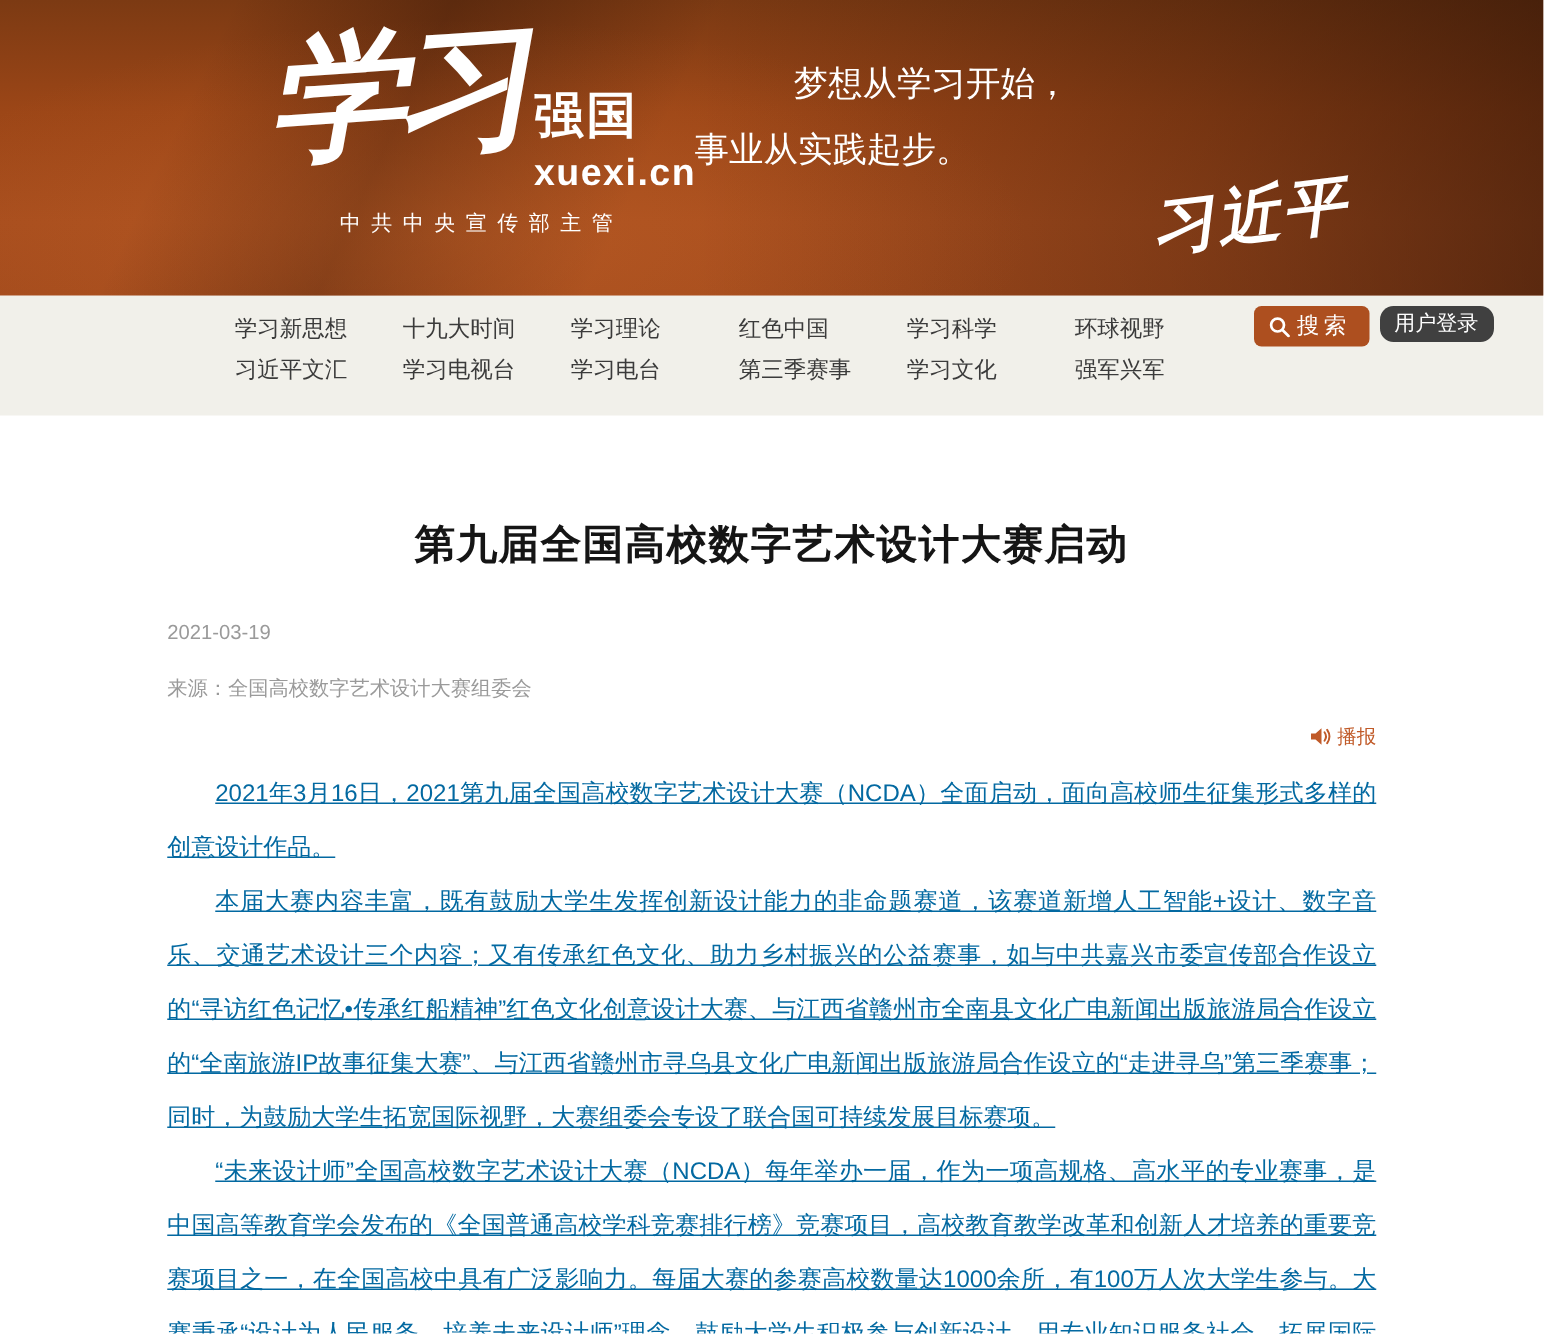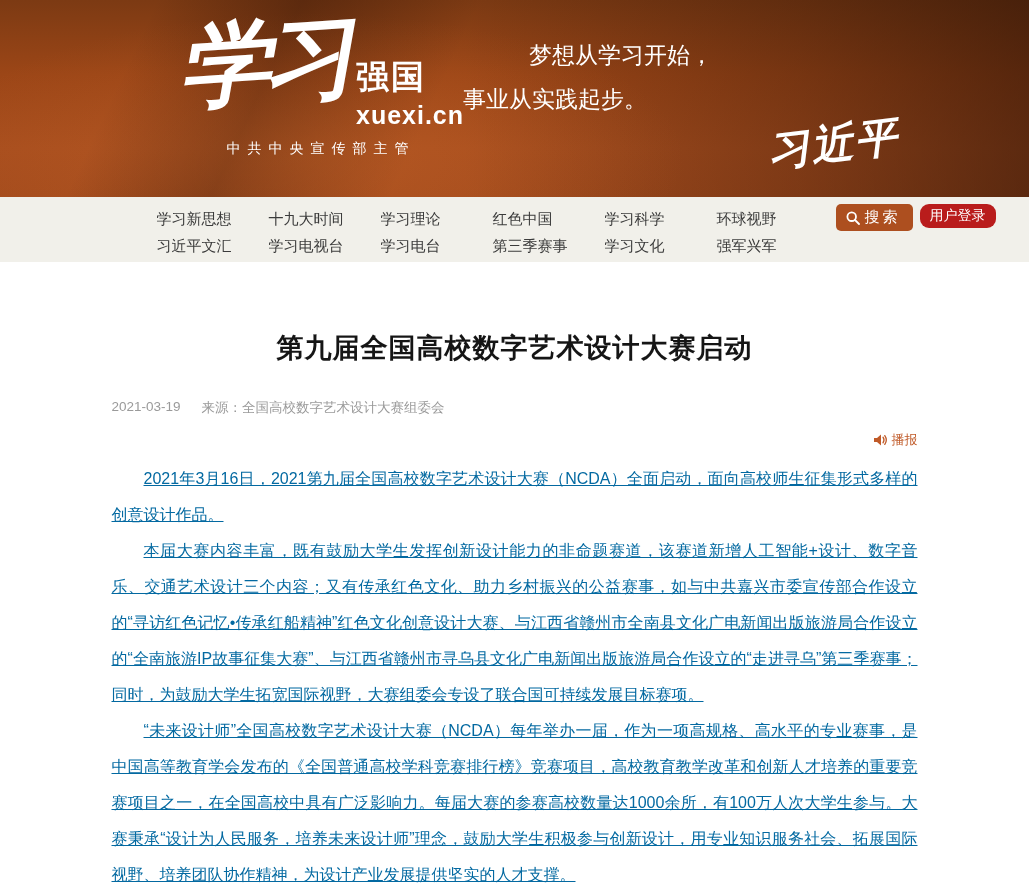--- a/index.html
+++ b/index.html
@@ -38,48 +38,48 @@
   .slogan-wrap { position: absolute; right: 120px; top: 34px; text-align: left; width: 380px; }
   .slogan-line { font-family: "Liberation Serif", serif; font-weight: 400; font-size: 23px; line-height: 44px; white-space: nowrap; }
   .slogan-line.l2 { margin-left: -66px; }
   .signature {
     font-family: "Liberation Serif", serif; font-style: italic; font-weight: 700;
     font-size: 42px; transform: rotate(-7deg);
     position: absolute; right: 10px; top: 82px; white-space: nowrap; letter-spacing: 2px;
   }
 
   
-  .nav-bar { width: 100%; height: 65px; background: #f1f0ea; }
+  .nav-bar { width: 100%; height: 80px; background: #f1f0ea; }
   .nav-inner { width: 806px; margin: 0 auto; padding: 9px 0 0 45px; position: relative; }
   .nav-row { display: flex; height: 27px; align-items: center; }
   .nav-item {
     width: 112px; font-size: 15px; color: #3b3b3b; cursor: pointer;
     white-space: nowrap; text-decoration: none;
   }
   .nav-buttons { position: absolute; right: -78px; top: 7px; display: flex; gap: 7px; align-items: flex-start; }
   .btn-search {
     display: flex; align-items: center; gap: 5px;
     background: #ad4f1f; color: #fff; border: none; cursor: pointer;
     font-size: 15px; letter-spacing: 3px; padding: 4px 12px 4px 10px; border-radius: 5px;
     font-family: "Liberation Sans", sans-serif;
   }
   .btn-login {
-    background: #b91c1c; color: #fff; border: none; cursor: pointer;
+    background: #404040; color: #fff; border: none; cursor: pointer;
     font-size: 14px; padding: 3px 10px; border-radius: 9px;
     font-family: "Liberation Sans", sans-serif;
   }
 
   
   .content { width: 806px; margin: 0 auto; }
   .breadcrumb { margin-top: 19px; font-size: 13px; color: #8f8f8f; cursor: pointer; }
   .article-title {
     margin-top: 68px; text-align: center;
     font-size: 27px; font-weight: 700; color: #151515; letter-spacing: 1px;
   }
-  .article-meta { margin-top: 33px; font-size: 13.5px; color: #9a9a9a; display: flex; gap: 21px; }
+  .article-meta { margin-top: 33px; font-size: 13.5px; color: #9a9a9a; display: flex; gap: 21px; flex-direction: column; }
   .broadcast-row { display: flex; justify-content: flex-end; margin-top: 14px; }
   .broadcast-btn {
     display: flex; align-items: center; gap: 4px; cursor: pointer;
     color: #c05a28; font-size: 13px; background: none; border: none;
     font-family: "Liberation Sans", sans-serif;
   }
   .article-body { margin-top: 12px; }
   .article-body p {
     font-size: 16px; color: #0369a1; line-height: 36px; text-indent: 2em; text-align: justify; text-decoration: underline;
   }

